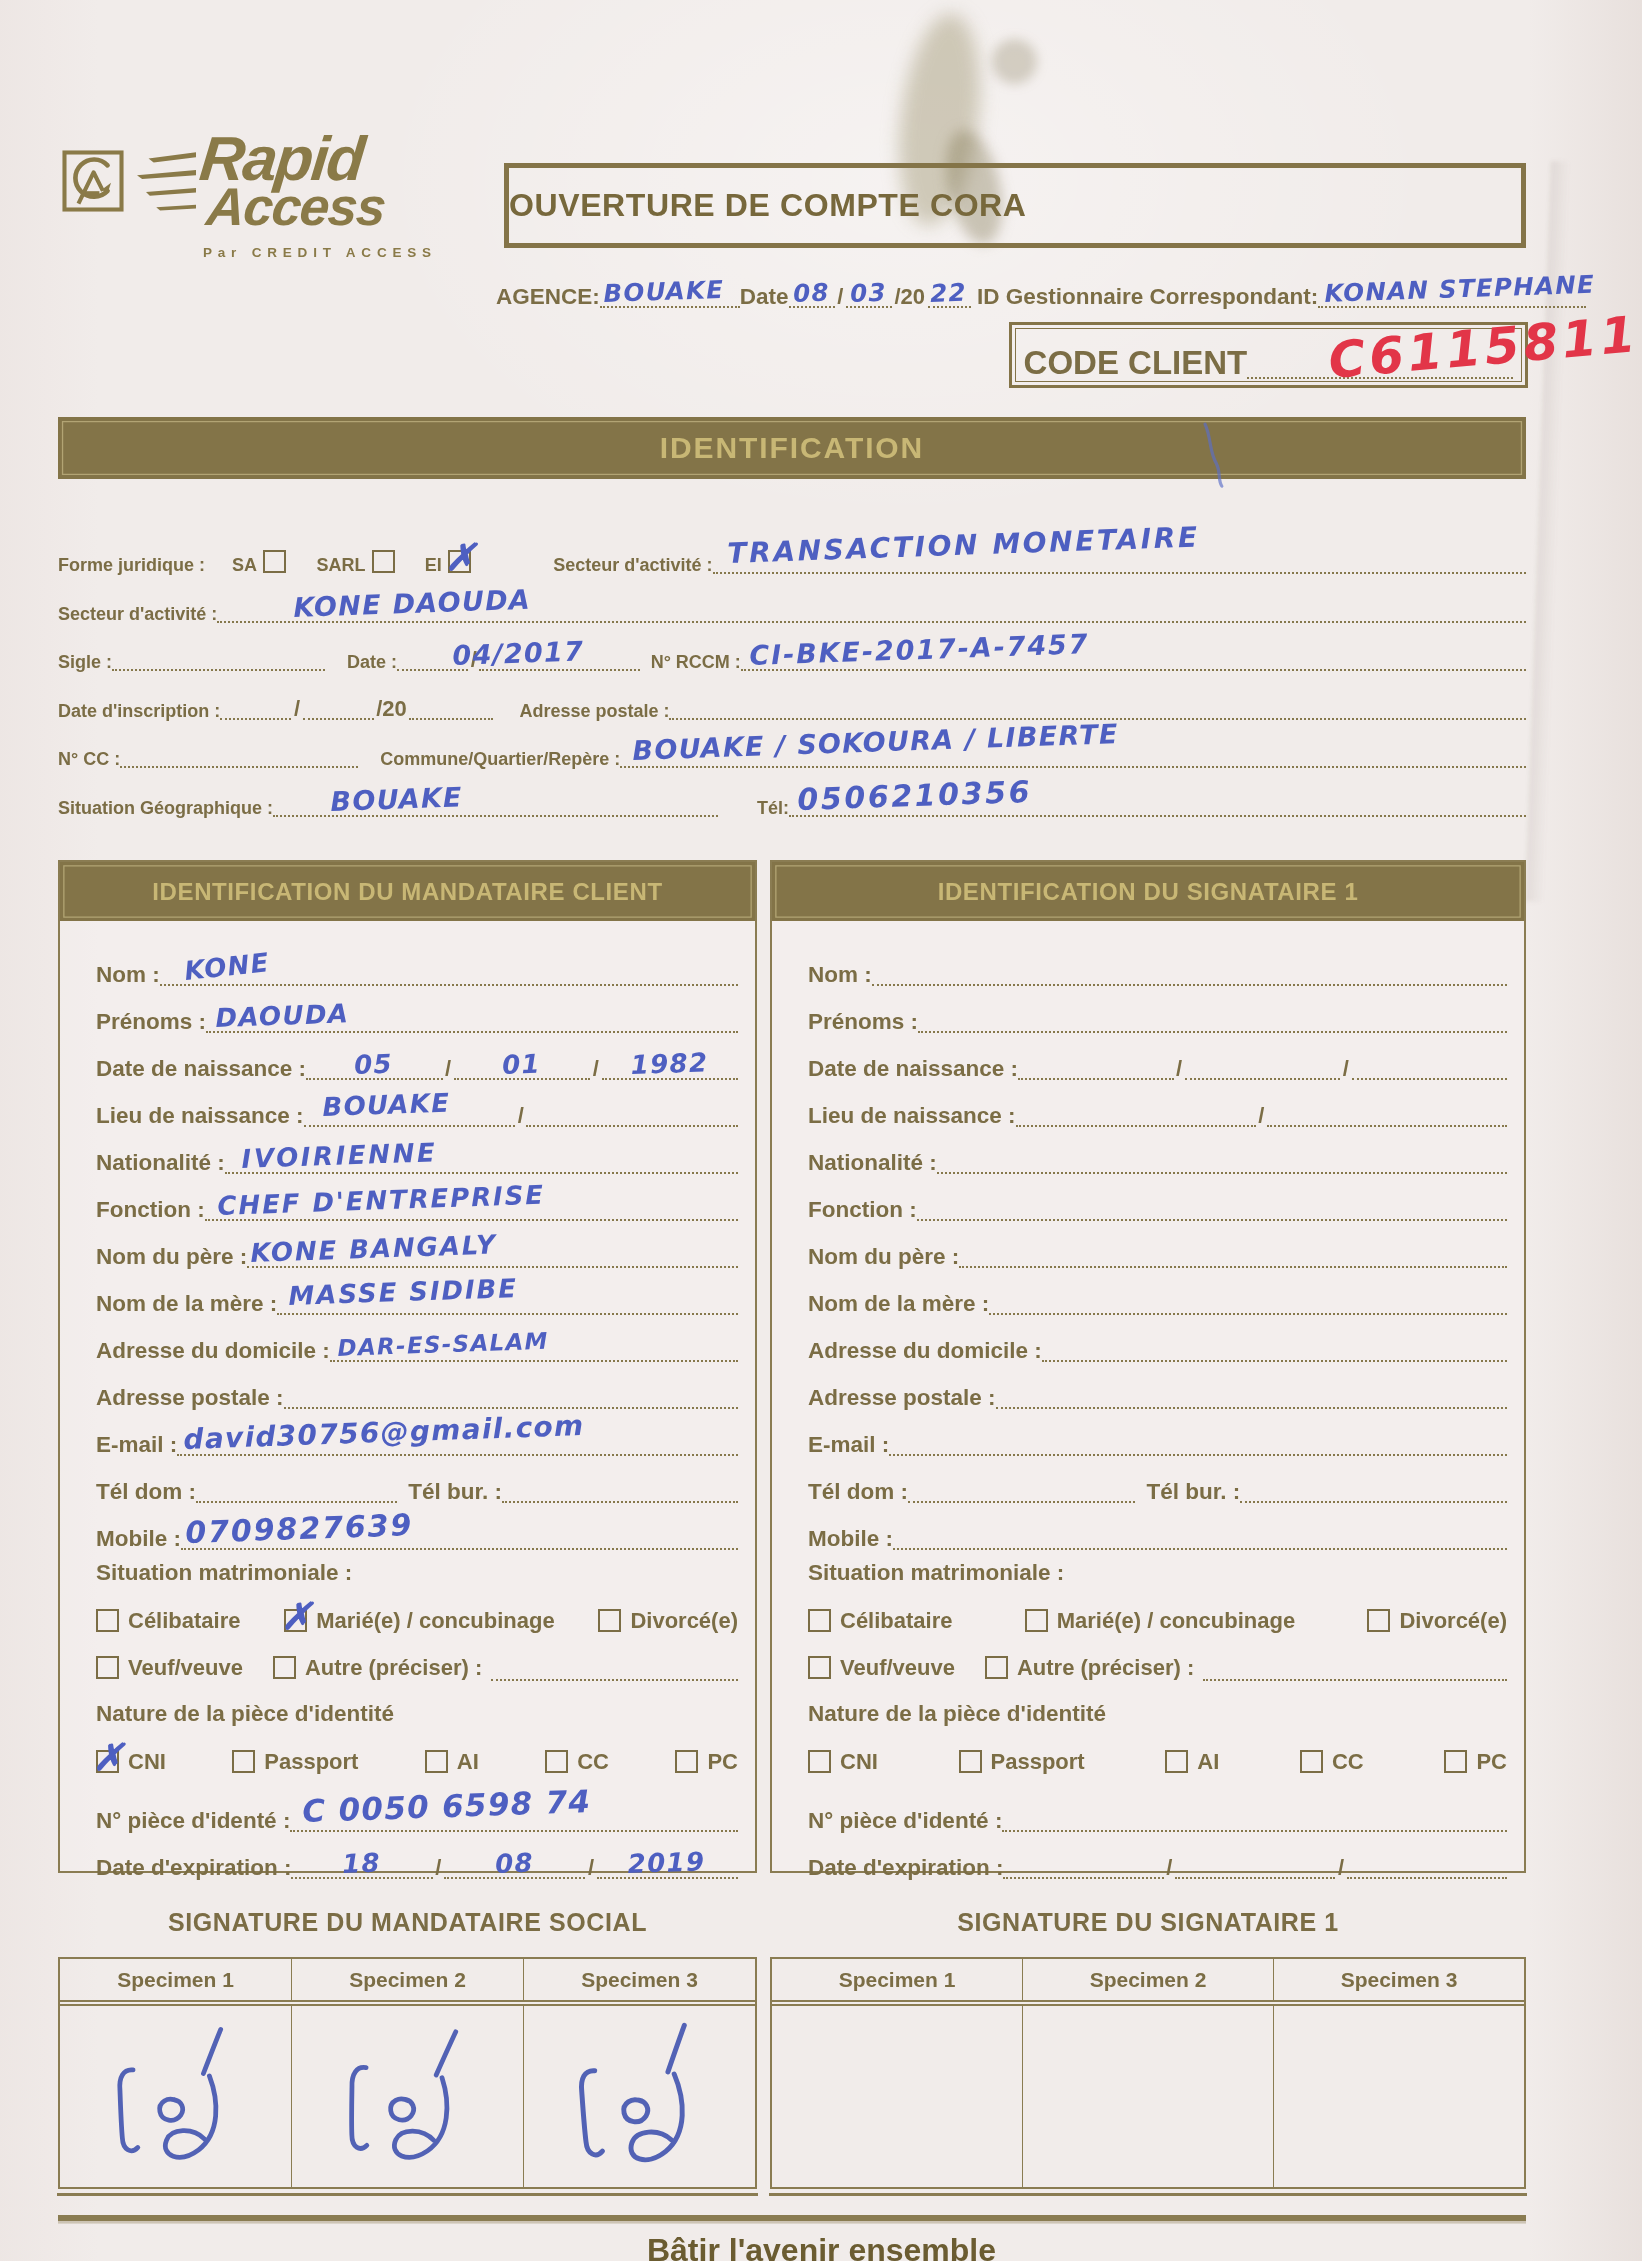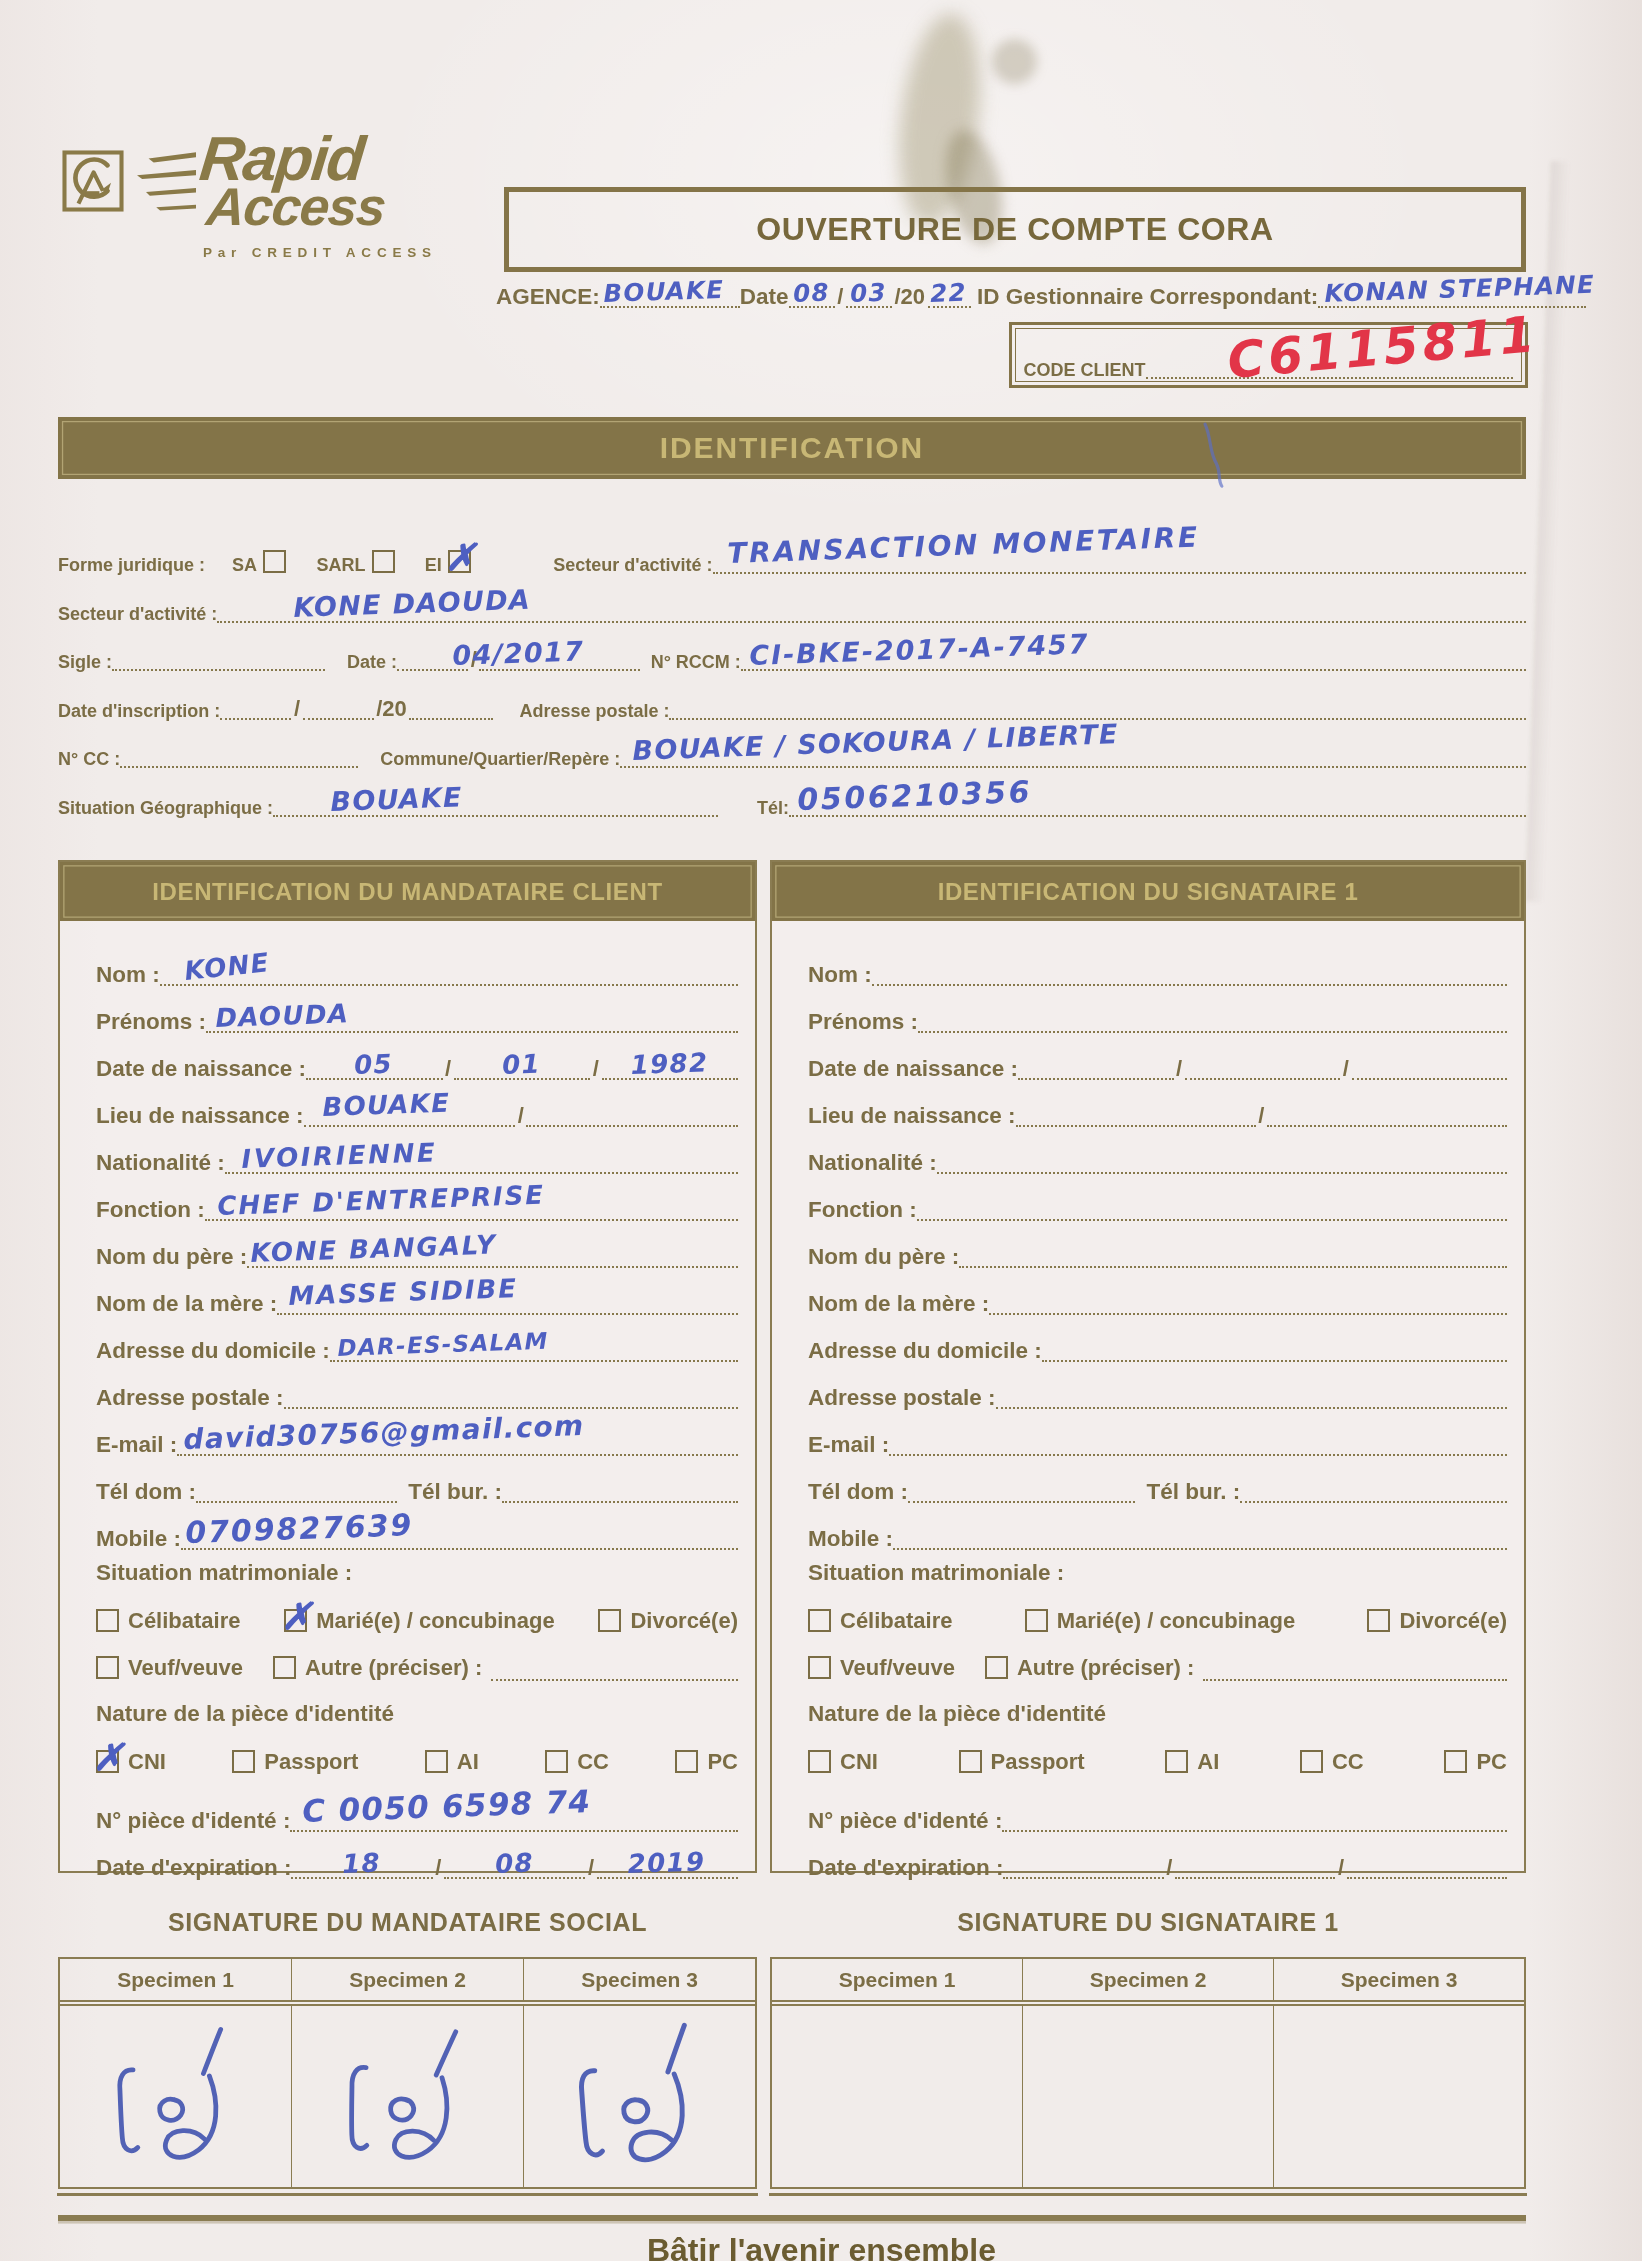--- a/index.html
+++ b/index.html
@@ -37,30 +37,30 @@
   .logo{position:absolute;left:61px;top:143px;width:361px;height:122px;}
   .monogram{position:absolute;left:0;top:6.4px;}
   .speed{position:absolute;left:76px;top:3.9px;}
   .brand{position:absolute;left:137px;top:-9px;color:#8a7a48;font-style:italic;font-weight:800;transform:skewX(-6deg);line-height:.82;}
   .brand .w1{font-size:62px;letter-spacing:-1.9px;}
   .brand .w2{font-size:53px;letter-spacing:-1.3px;margin-left:11.6px;}
   .tagline{position:absolute;left:142px;top:102px;font-size:13.5px;letter-spacing:5.8px;font-weight:600;color:#8a7a48;white-space:nowrap;}
   .titlebox{
     position:absolute;left:504px;top:163px;width:1022px;height:85px;
     border:5.8px solid #847448;box-sizing:border-box;
-    display:flex;align-items:center;justify-content:center;margin-top:24px;
+    display:flex;align-items:center;justify-content:flex-start;
   }
   .titlebox span{font-size:32px;font-weight:800;color:#77683c;letter-spacing:0.6px;}
   
   .agence{position:absolute;left:496px;top:278px;width:1090px;display:flex;align-items:flex-end;}
   .agence .lbl{font-size:22.5px;font-weight:700;}
   
   .codebox{position:absolute;left:1009px;top:322px;width:519px;height:66px;border:3.2px solid #847448;box-sizing:border-box;padding:9px 11.6px 6.4px 11.6px;display:flex;align-items:flex-end;}
   .codebox::before{content:"";position:absolute;inset:2.6px;border:1.3px solid #847448;pointer-events:none;}
-  .codebox .lbl{font-size:18px;font-weight:700;}
+  .codebox .lbl{font-size:33px;font-weight:700;}
   
   .band{
     position:absolute;left:58px;top:417px;width:1468px;height:62px;background:#837448;
     display:flex;align-items:center;justify-content:center;
     box-shadow:inset 0 0 0 3.9px #837448, inset 0 0 0 5.2px rgba(235,224,170,.45);
   }
   .band span{color:#c8b775;font-size:30px;font-weight:700;letter-spacing:1.9px;}
   .bluescribble{position:absolute;left:1192px;top:419px;}
   
   .general{position:absolute;left:58px;top:546px;width:1468px;}

